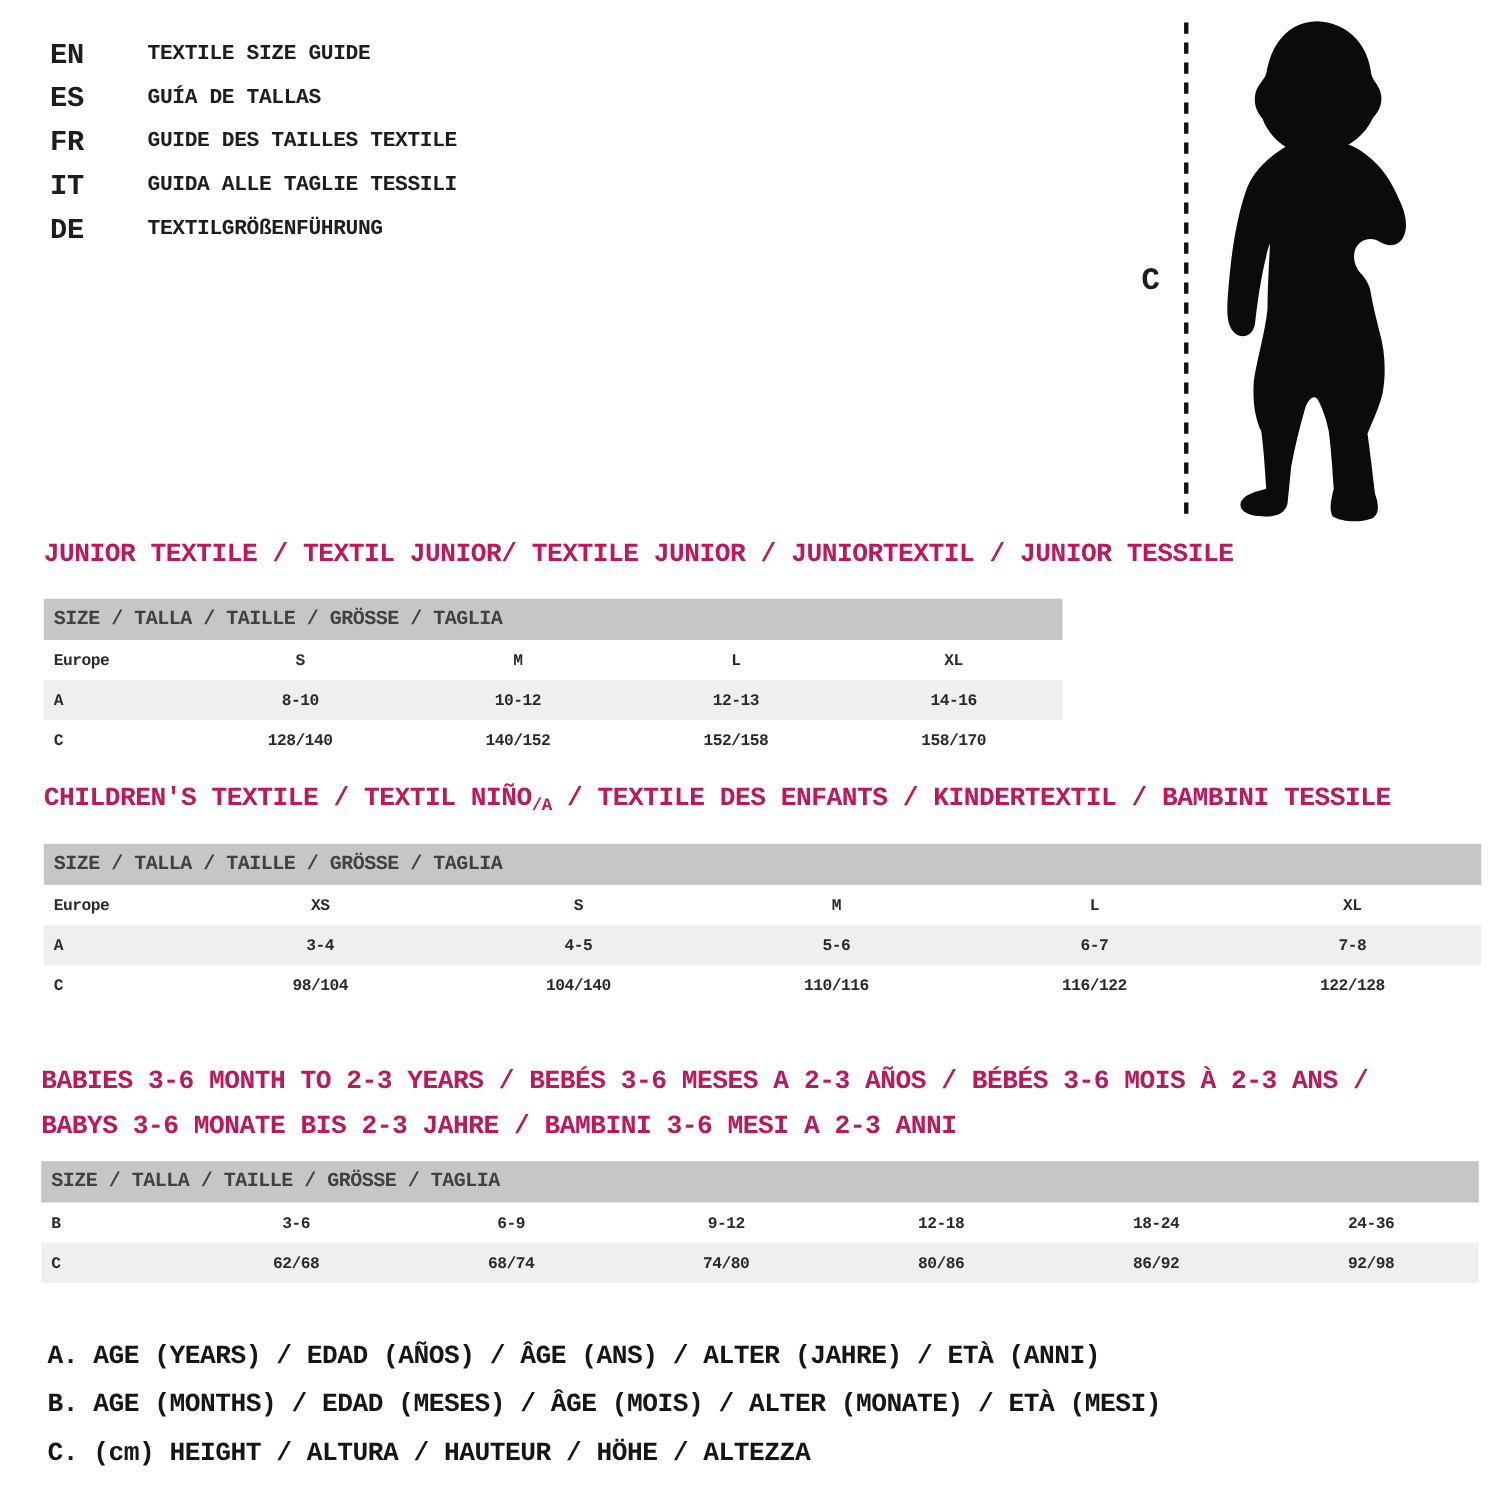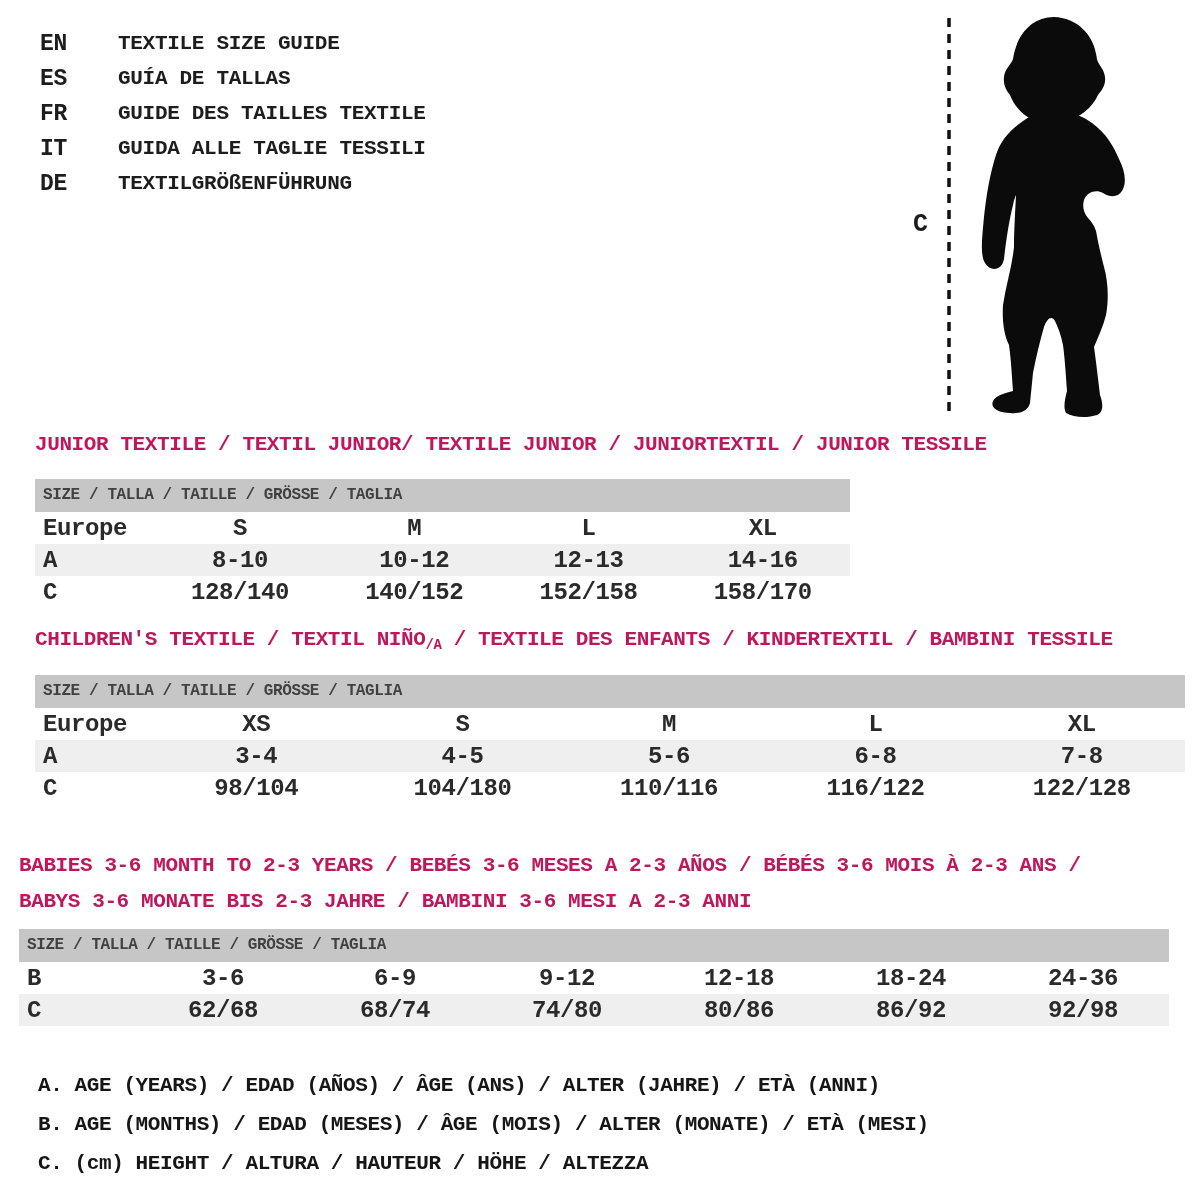--- a/index.html
+++ b/index.html
@@ -5,44 +5,44 @@
   html,body{margin:0;padding:0;background:#ffffff;}
   .canvas{
     position:relative;width:1200px;height:1200px;background:#ffffff;
     font-family:Liberation Mono, monospace;color:#1d1d1d;overflow:hidden;
   }
 
   
   .lang-block{position:absolute;left:40px;top:26px;}
   .lang-row{display:flex;height:35px;align-items:center;}
   .lang-code{width:78px;font-size:23px;font-weight:700;letter-spacing:-0.3px;}
-  .lang-label{font-size:21px;font-weight:700;letter-spacing:-0.3px;white-space:nowrap;}
+  .lang-label{font-size:17px;font-weight:700;letter-spacing:-0.3px;white-space:nowrap;}
 
   
   .figure{position:absolute;left:900px;top:10px;width:260px;height:428px;}
   .figure svg{position:absolute;left:0;top:5px;}
   .measure-label{position:absolute;left:13px;top:200px;font-size:25px;font-weight:700;}
 
   
   .sec{position:absolute;}
   .sec-title{margin:0;font-size:21px;line-height:24px;font-weight:700;
              letter-spacing:-0.4px;white-space:nowrap;color:#be185d;}
   .sec-title .sub{font-size:14px;position:relative;top:4px;}
   .sec-title-2line{line-height:36px;}
   .sec-junior{left:35px;top:433px;width:815px;}
   .sec-children{left:35px;top:628px;width:1150px;}
-  .sec-babies{left:19px;top:848px;width:1150px;}
+  .sec-babies{left:33px;top:848px;width:1150px;}
   .sec-junior .tbl,.sec-children .tbl{margin-top:22px;}
   .sec-babies .tbl{margin-top:9px;}
 
   
   .t-head{height:33px;line-height:33px;background:var(--bar,#c6c6c6);
           color:var(--bar-text,#414141);font-size:16px;font-weight:700;
           letter-spacing:-0.4px;padding-left:8px;}
-  .t-row{height:32px;display:flex;align-items:center;font-size:24px;font-weight:700;
+  .t-row{height:32px;display:flex;align-items:center;font-size:13px;font-weight:700;
          letter-spacing:-0.4px;color:#2a2a2a;}
   .t-row.shade{background:var(--shade,#efefef);}
   .t-label{width:110px;padding-left:8px;}
   .t-cell{flex:1;text-align:center;}
 
   
   .legend{position:absolute;left:38px;top:1066px;}
   .legend-line{height:39px;line-height:39px;font-size:21px;font-weight:700;
                letter-spacing:-0.4px;white-space:nowrap;color:#161616;}
 </style>
@@ -165,27 +165,27 @@
           <span class="t-cell">S</span>
           <span class="t-cell">M</span>
           <span class="t-cell">L</span>
           <span class="t-cell">XL</span>
         </div>
         <div class="t-row shade">
           <span class="t-label">A</span>
           <span class="t-cell">3-4</span>
           <span class="t-cell">4-5</span>
           <span class="t-cell">5-6</span>
-          <span class="t-cell">6-8</span>
+          <span class="t-cell">6-7</span>
           <span class="t-cell">7-8</span>
         </div>
         <div class="t-row">
           <span class="t-label">C</span>
           <span class="t-cell">98/104</span>
-          <span class="t-cell">104/180</span>
+          <span class="t-cell">104/140</span>
           <span class="t-cell">110/116</span>
           <span class="t-cell">116/122</span>
           <span class="t-cell">122/128</span>
         </div>
       </div>
   </div>
 
   <div class="sec sec-babies">
     <h2 class="sec-title sec-title-2line">
         <span style="display:block">BABIES 3-6 MONTH TO 2-3 YEARS / BEBÉS 3-6 MESES A 2-3 AÑOS / BÉBÉS 3-6 MOIS À 2-3 ANS /</span>

